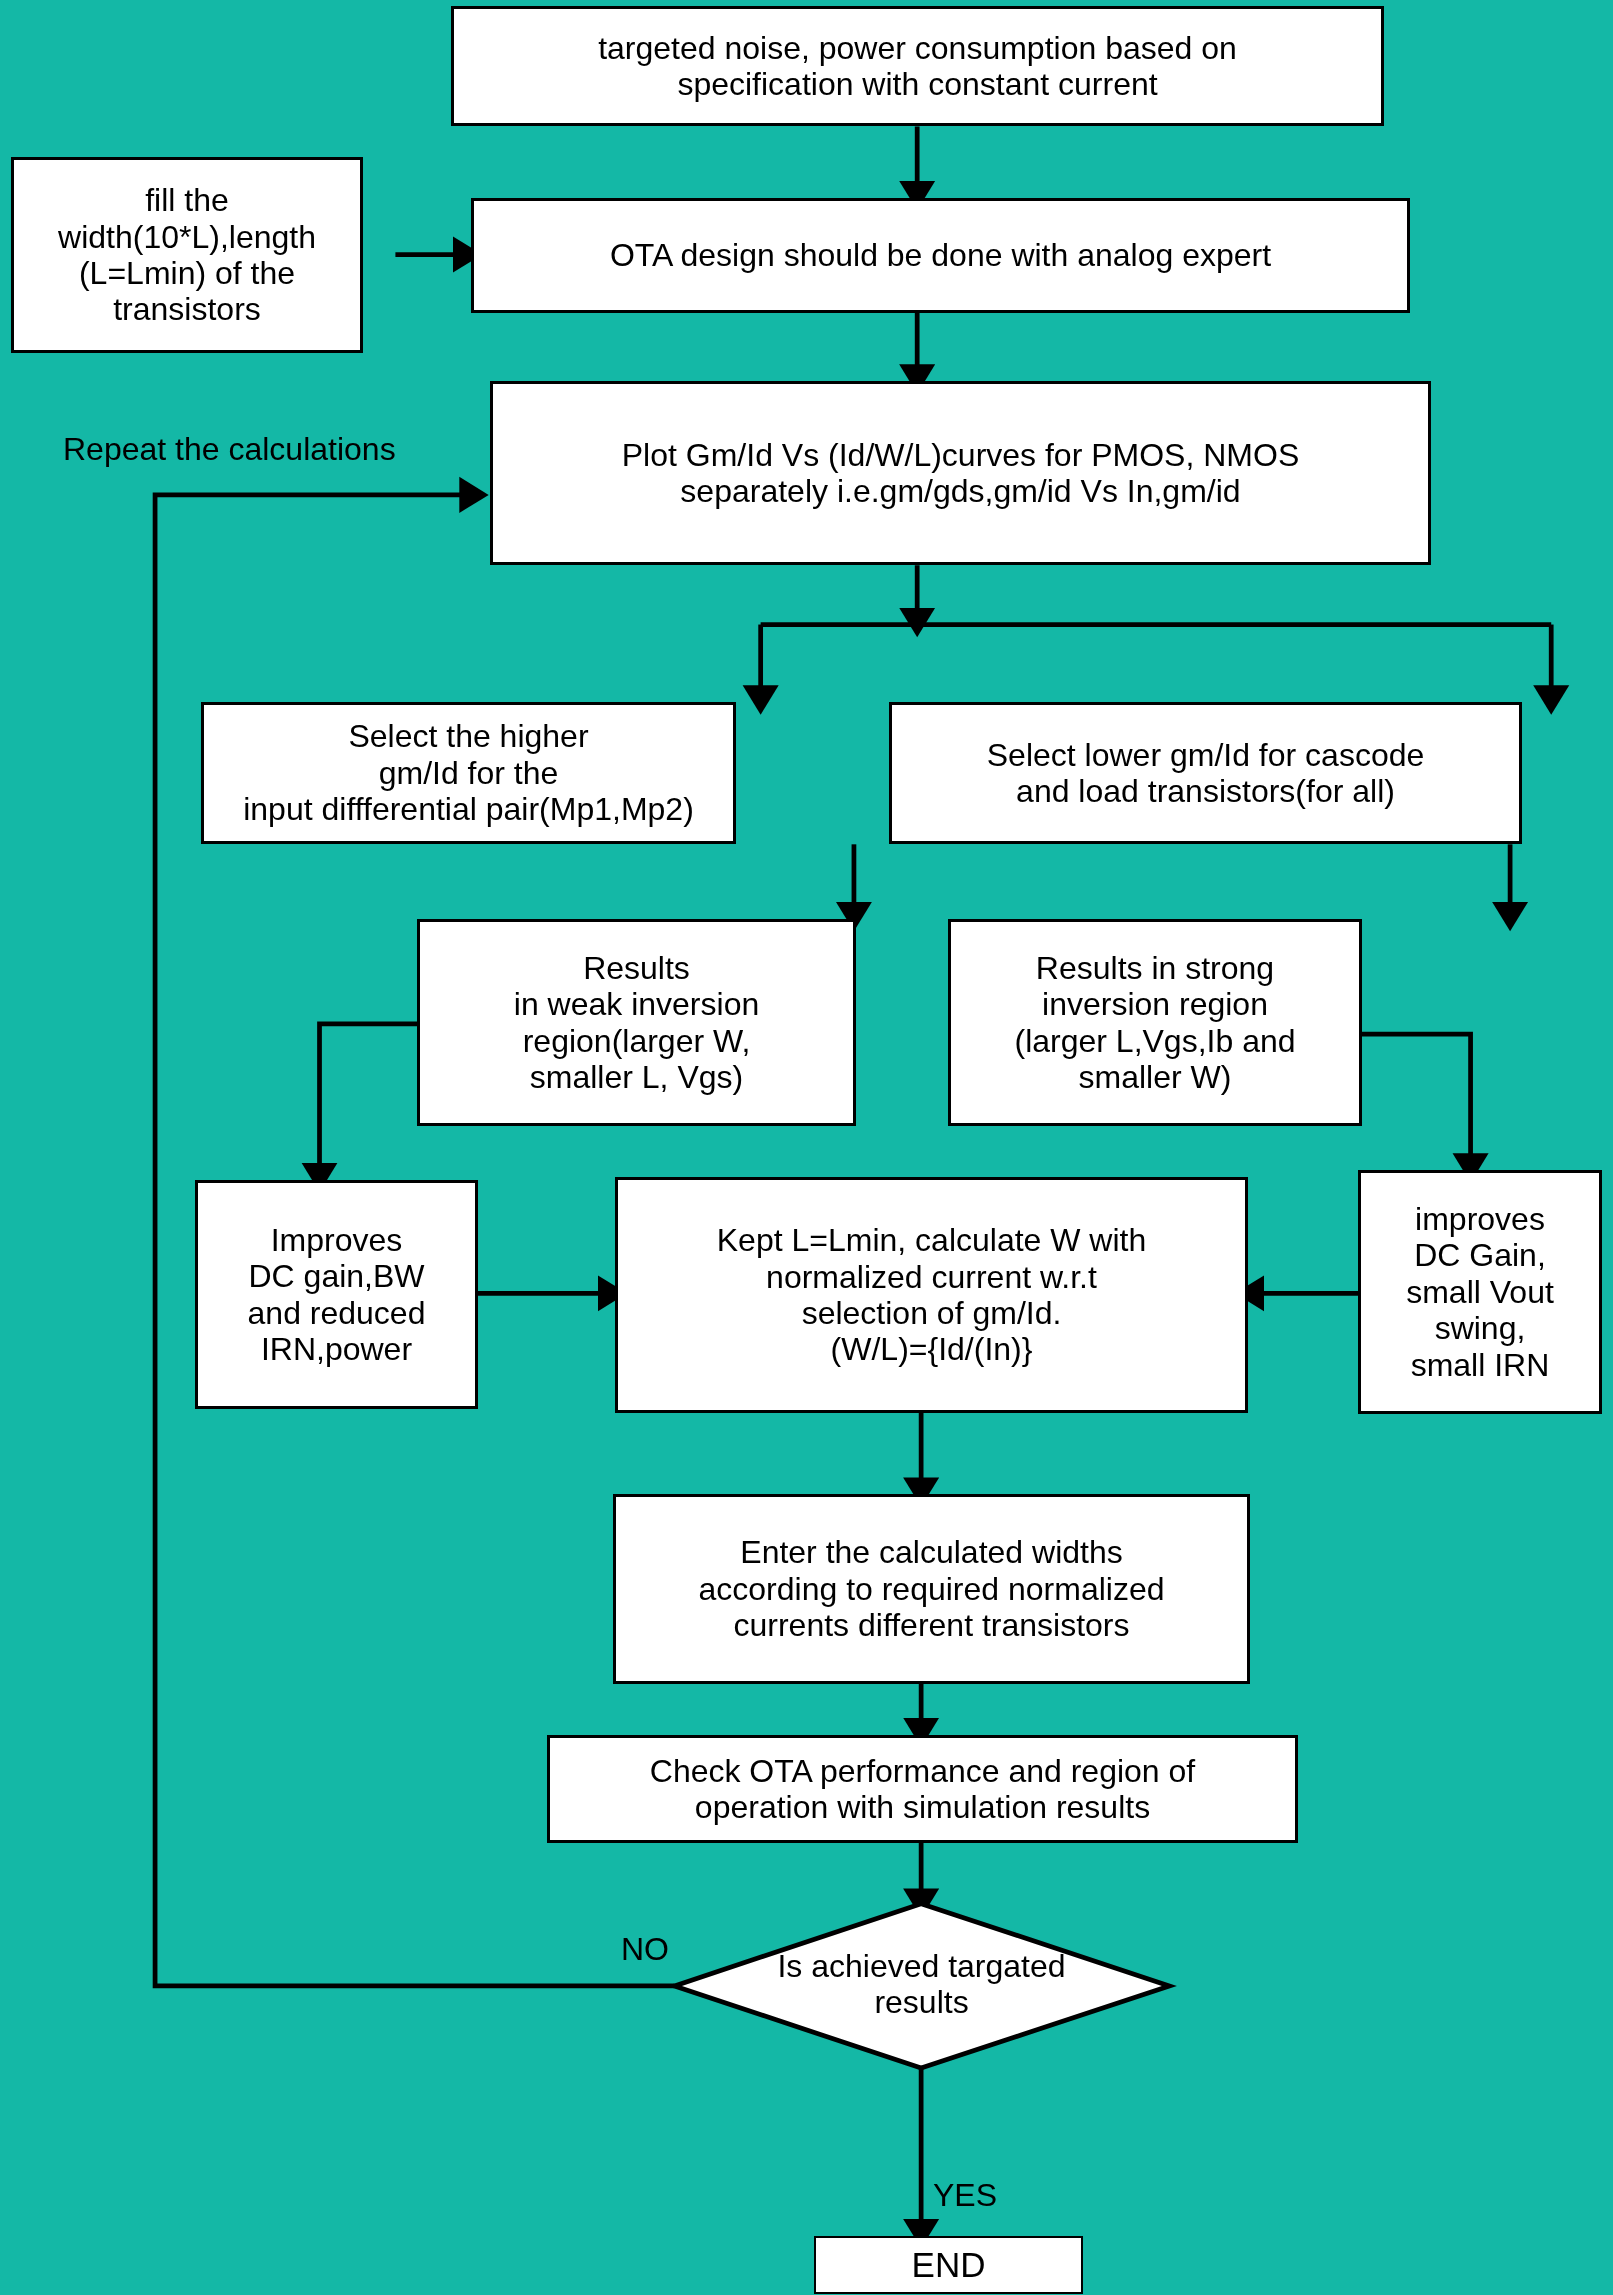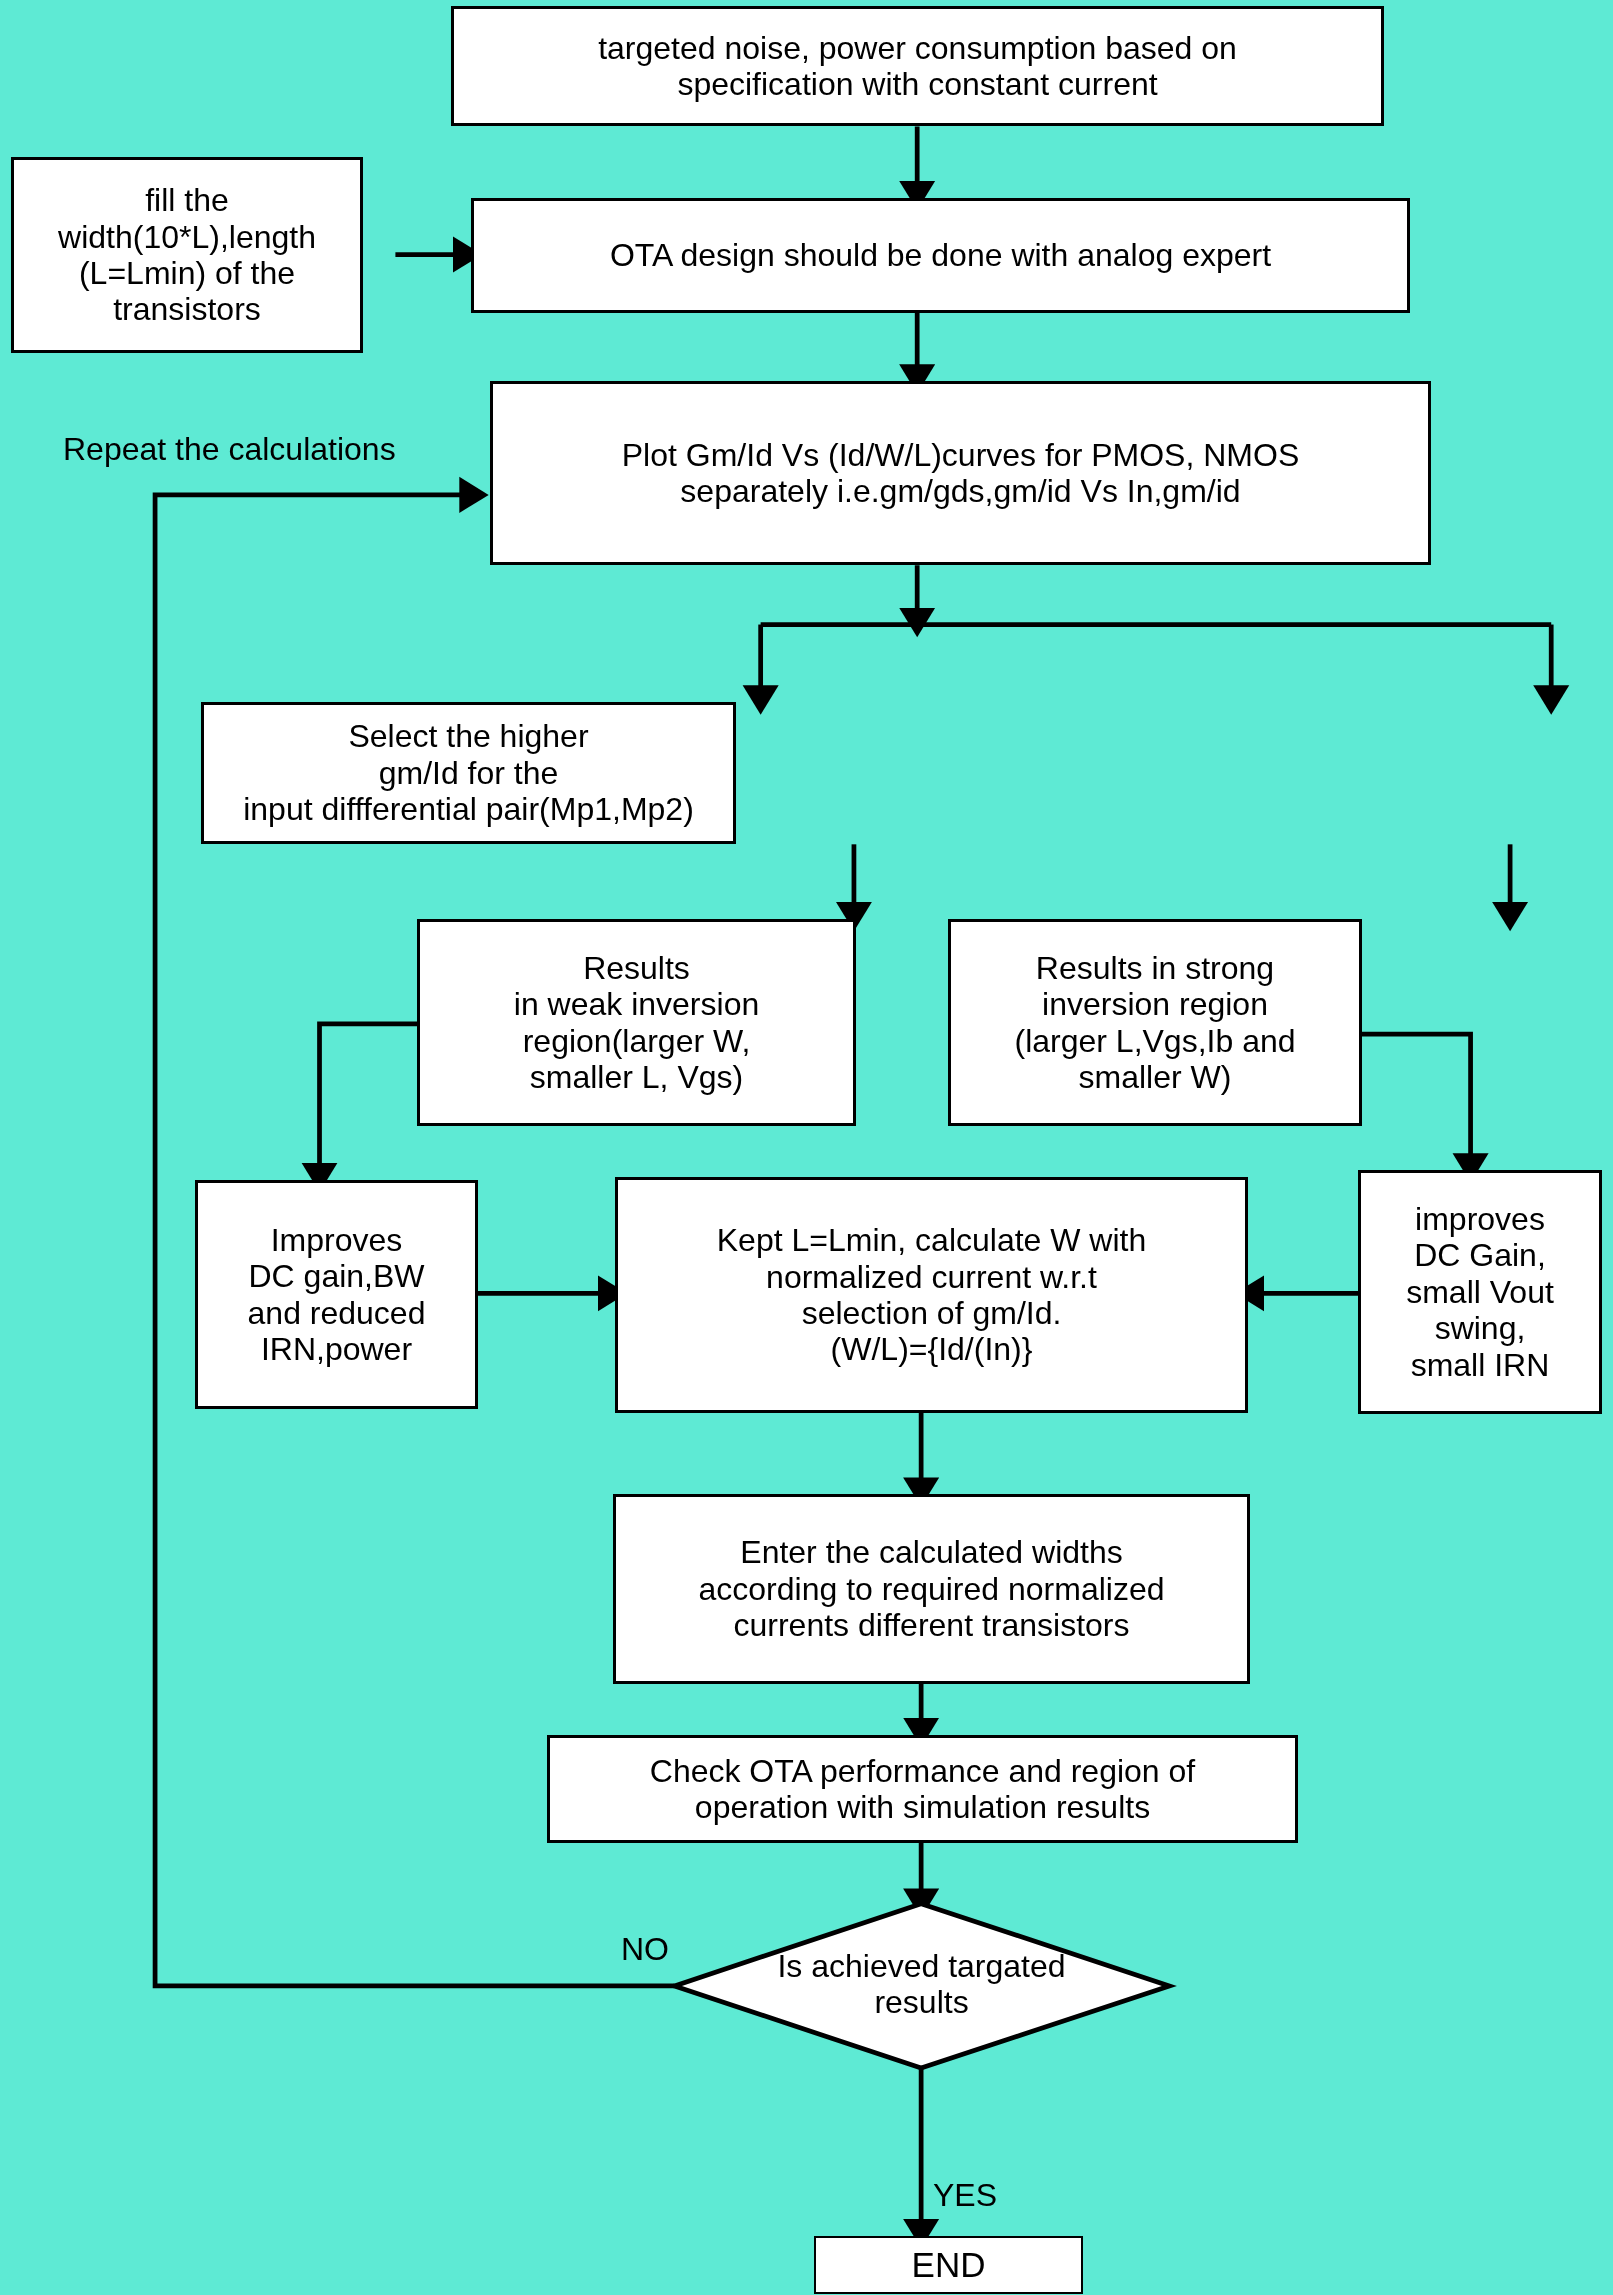--- a/index.html
+++ b/index.html
@@ -4,21 +4,21 @@
 <style>
   html, body {
     margin: 0;
     padding: 0;
     background: #ffffff;
   }
   #canvas {
     position: relative;
     width: 1613px;
     height: 2295px;
-    background: #5eead4;
+    background: #14b8a6;
     font-family: "Liberation Sans", sans-serif;
     color: #000000;
     overflow: hidden;
   }
   .node {
     position: absolute;
     box-sizing: border-box;
     border: 3.2px solid #000;
     background: #fff;
     display: flex;
@@ -117,20 +117,22 @@
 
   <div class="node" style="left:471px; top:198px; width:939px; height:115px;">OTA design should be done with analog expert</div>
 
   <div class="node" style="left:490px; top:381px; width:941px; height:184px;">Plot Gm/Id Vs (Id/W/L)curves for PMOS, NMOS
 separately i.e.gm/gds,gm/id Vs In,gm/id</div>
 
   <div class="node" style="left:201px; top:702px; width:535px; height:142px;">Select the higher
 gm/Id for the
 input diffferential pair(Mp1,Mp2)</div>
 
+  <div class="node" style="left:889px; top:702px; width:633px; height:142px;">Select lower gm/Id for cascode
+and load transistors(for all)</div>
 
   <div class="node" style="left:417px; top:919px; width:439px; height:207px;">Results
 in weak inversion
 region(larger W,
 smaller L, Vgs)</div>
 
   <div class="node" style="left:948px; top:919px; width:414px; height:207px;">Results in strong
 inversion region
 (larger L,Vgs,Ib and
 smaller W)</div>

